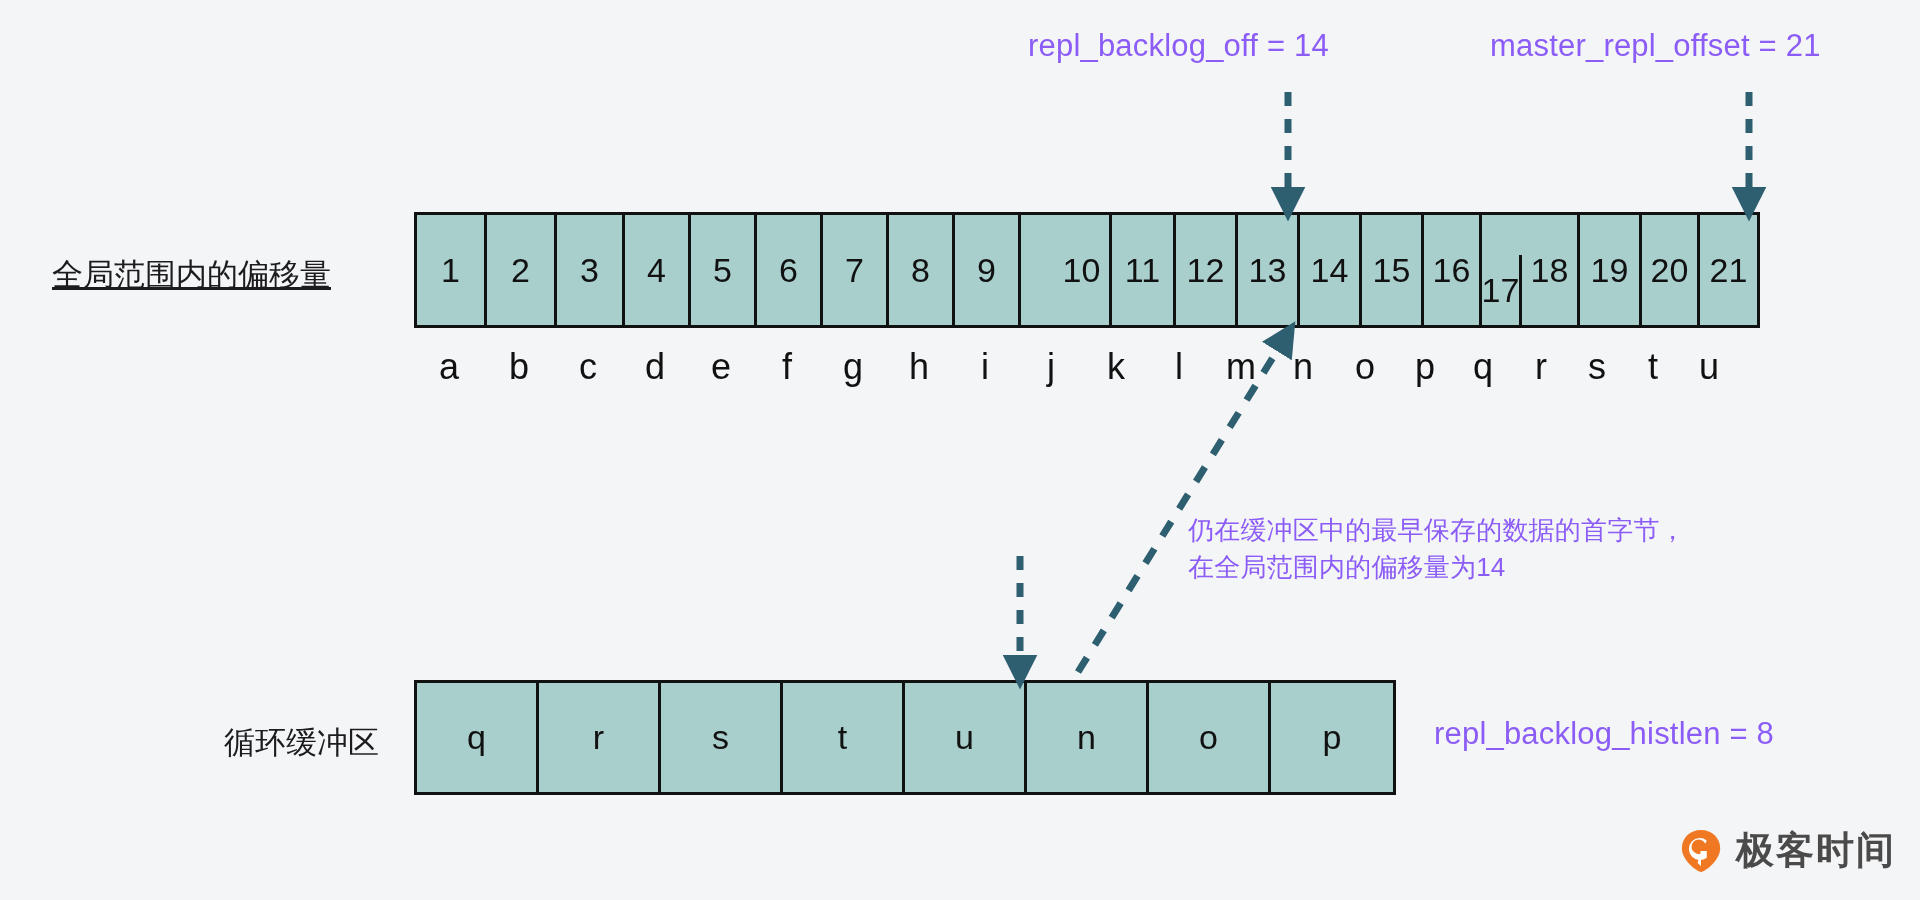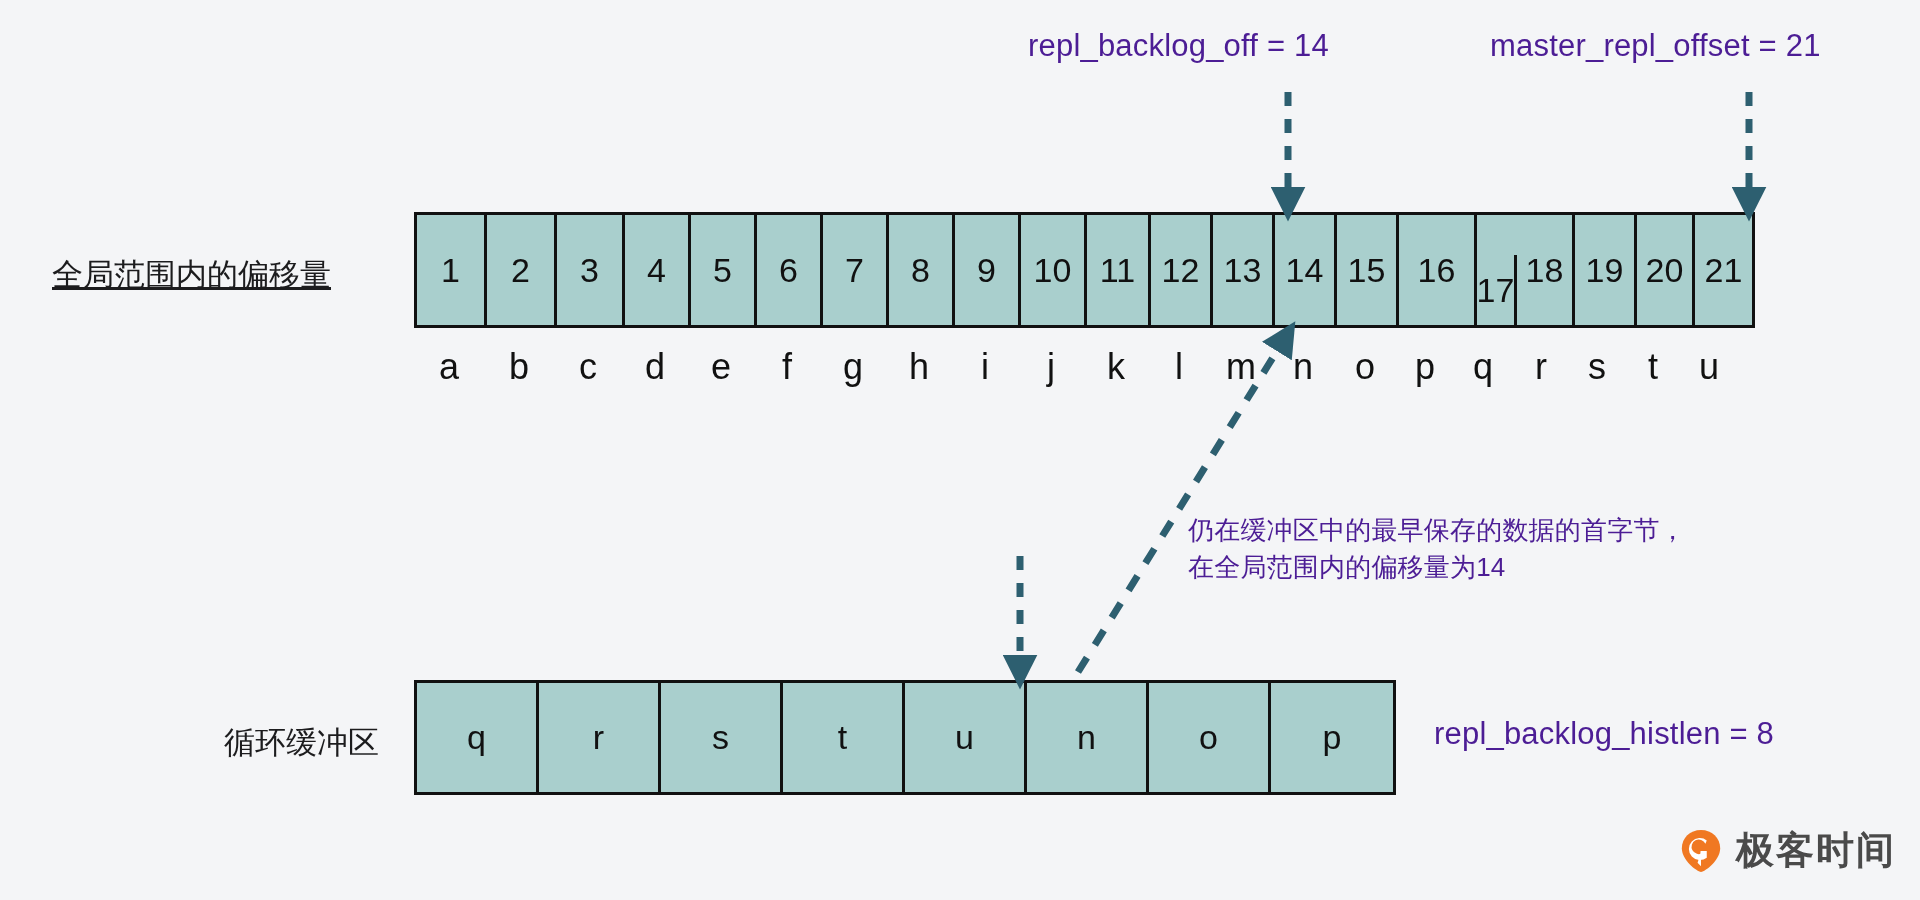--- a/index.html
+++ b/index.html
@@ -11,21 +11,21 @@
     overflow:hidden;
     position:relative;
   }
   #stage{position:absolute;inset:0;}
 
   .svg-layer{position:absolute;left:0;top:0;width:1920px;height:900px;pointer-events:none;}
 
   .ann{
     position:absolute;
     font-size:31px;
-    color:#4c1d95;
+    color:#8b5cf6;
     white-space:nowrap;
     letter-spacing:.2px;
   }
   .ann-cn{font-size:26px;line-height:1.42;white-space:pre-line;}
 
   .row-label{
     position:absolute;
     font-size:31px;
     color:#1c1c1e;
     white-space:nowrap;
@@ -120,27 +120,27 @@
   <div id="offset-strip">
       <div class="cell" style="width: 70px;">1</div>
       <div class="cell" style="width: 70px;">2</div>
       <div class="cell" style="width: 68px;">3</div>
       <div class="cell" style="width: 66px;">4</div>
       <div class="cell" style="width: 66px;">5</div>
       <div class="cell" style="width: 66px;">6</div>
       <div class="cell" style="width: 66px;">7</div>
       <div class="cell" style="width: 66px;">8</div>
       <div class="cell" style="width: 66px;">9</div>
-      <div class="cell" style="width: 66px;">10</div>
+      <div class="cell" style="width: 58px; margin-left: 33px;">10</div>
       <div class="cell" style="width: 64px;">11</div>
       <div class="cell" style="width: 62px;">12</div>
       <div class="cell" style="width: 62px;">13</div>
       <div class="cell" style="width: 62px;">14</div>
       <div class="cell" style="width: 62px;">15</div>
-      <div class="cell" style="width: 78px;">16</div>
+      <div class="cell" style="width: 58px;">16</div>
       <div class="cell" style="width: 40px; margin-top: 40px;">17</div>
       <div class="cell" style="width: 58px;">18</div>
       <div class="cell" style="width: 62px;">19</div>
       <div class="cell" style="width: 58px;">20</div>
       <div class="cell" style="width: 57px;">21</div>
     </div>
 
   <div id="letters-row">
       <div class="letter" style="width: 70px;">a</div>
       <div class="letter" style="width: 70px;">b</div>

